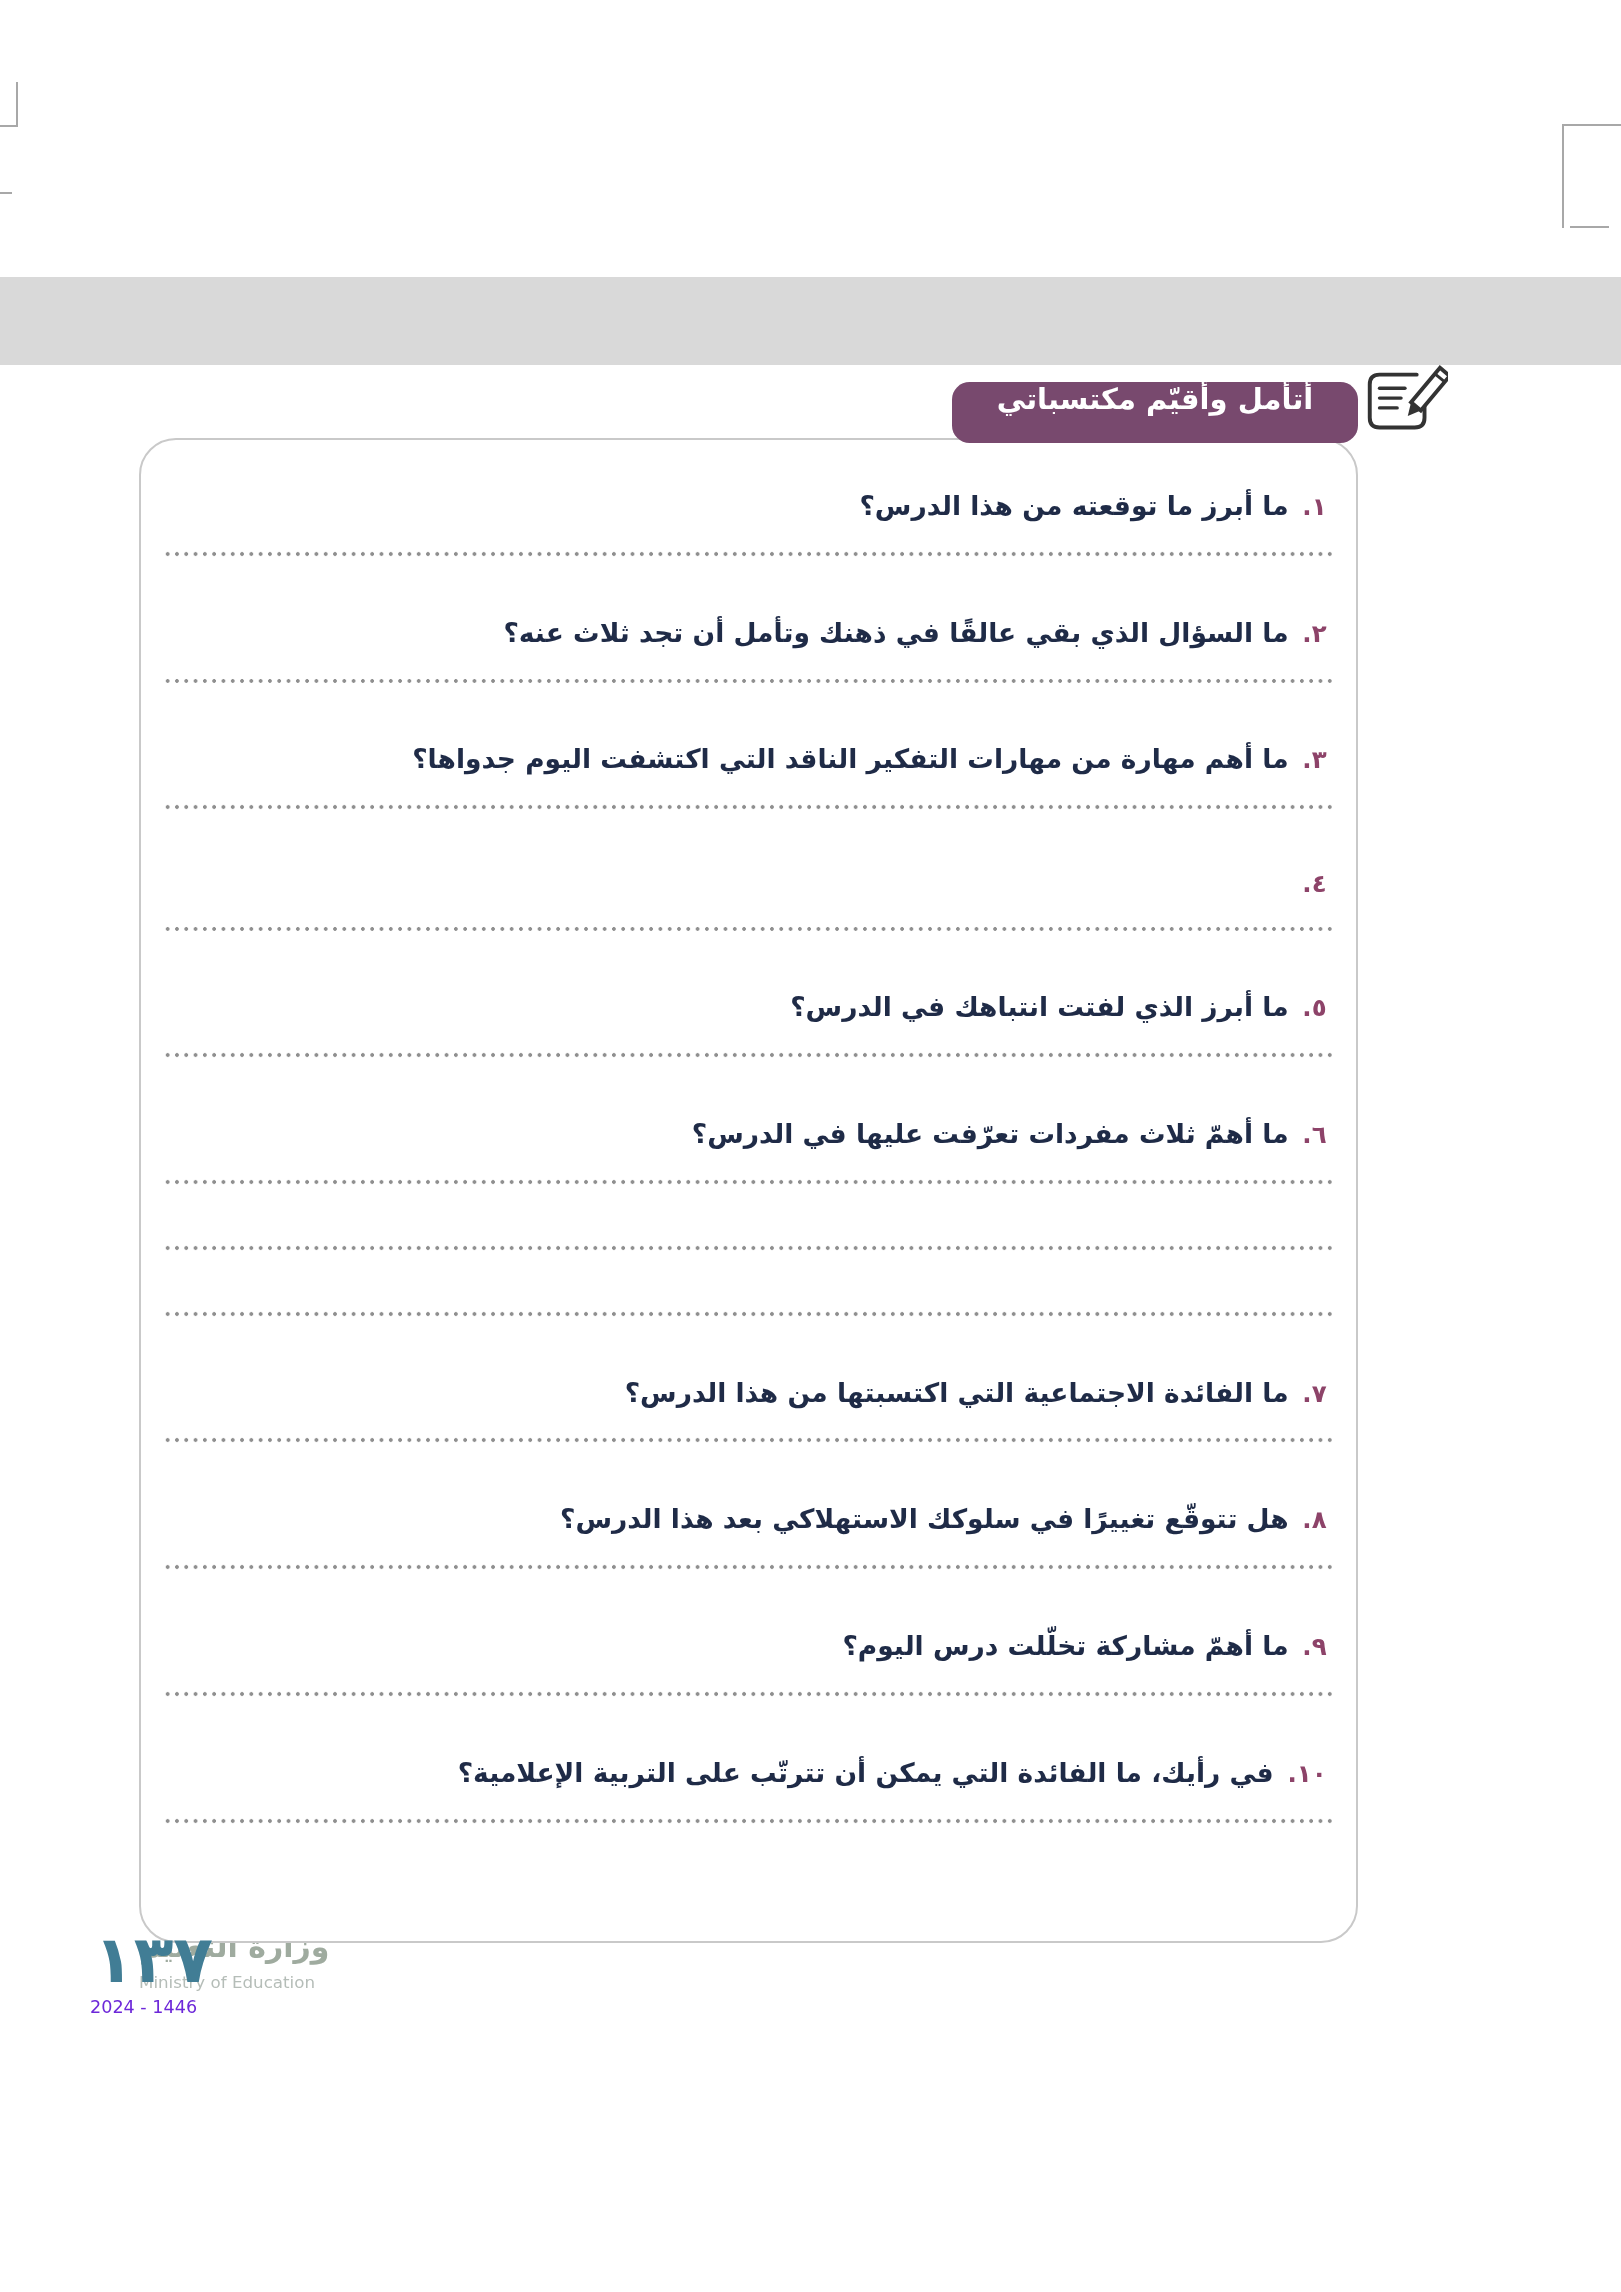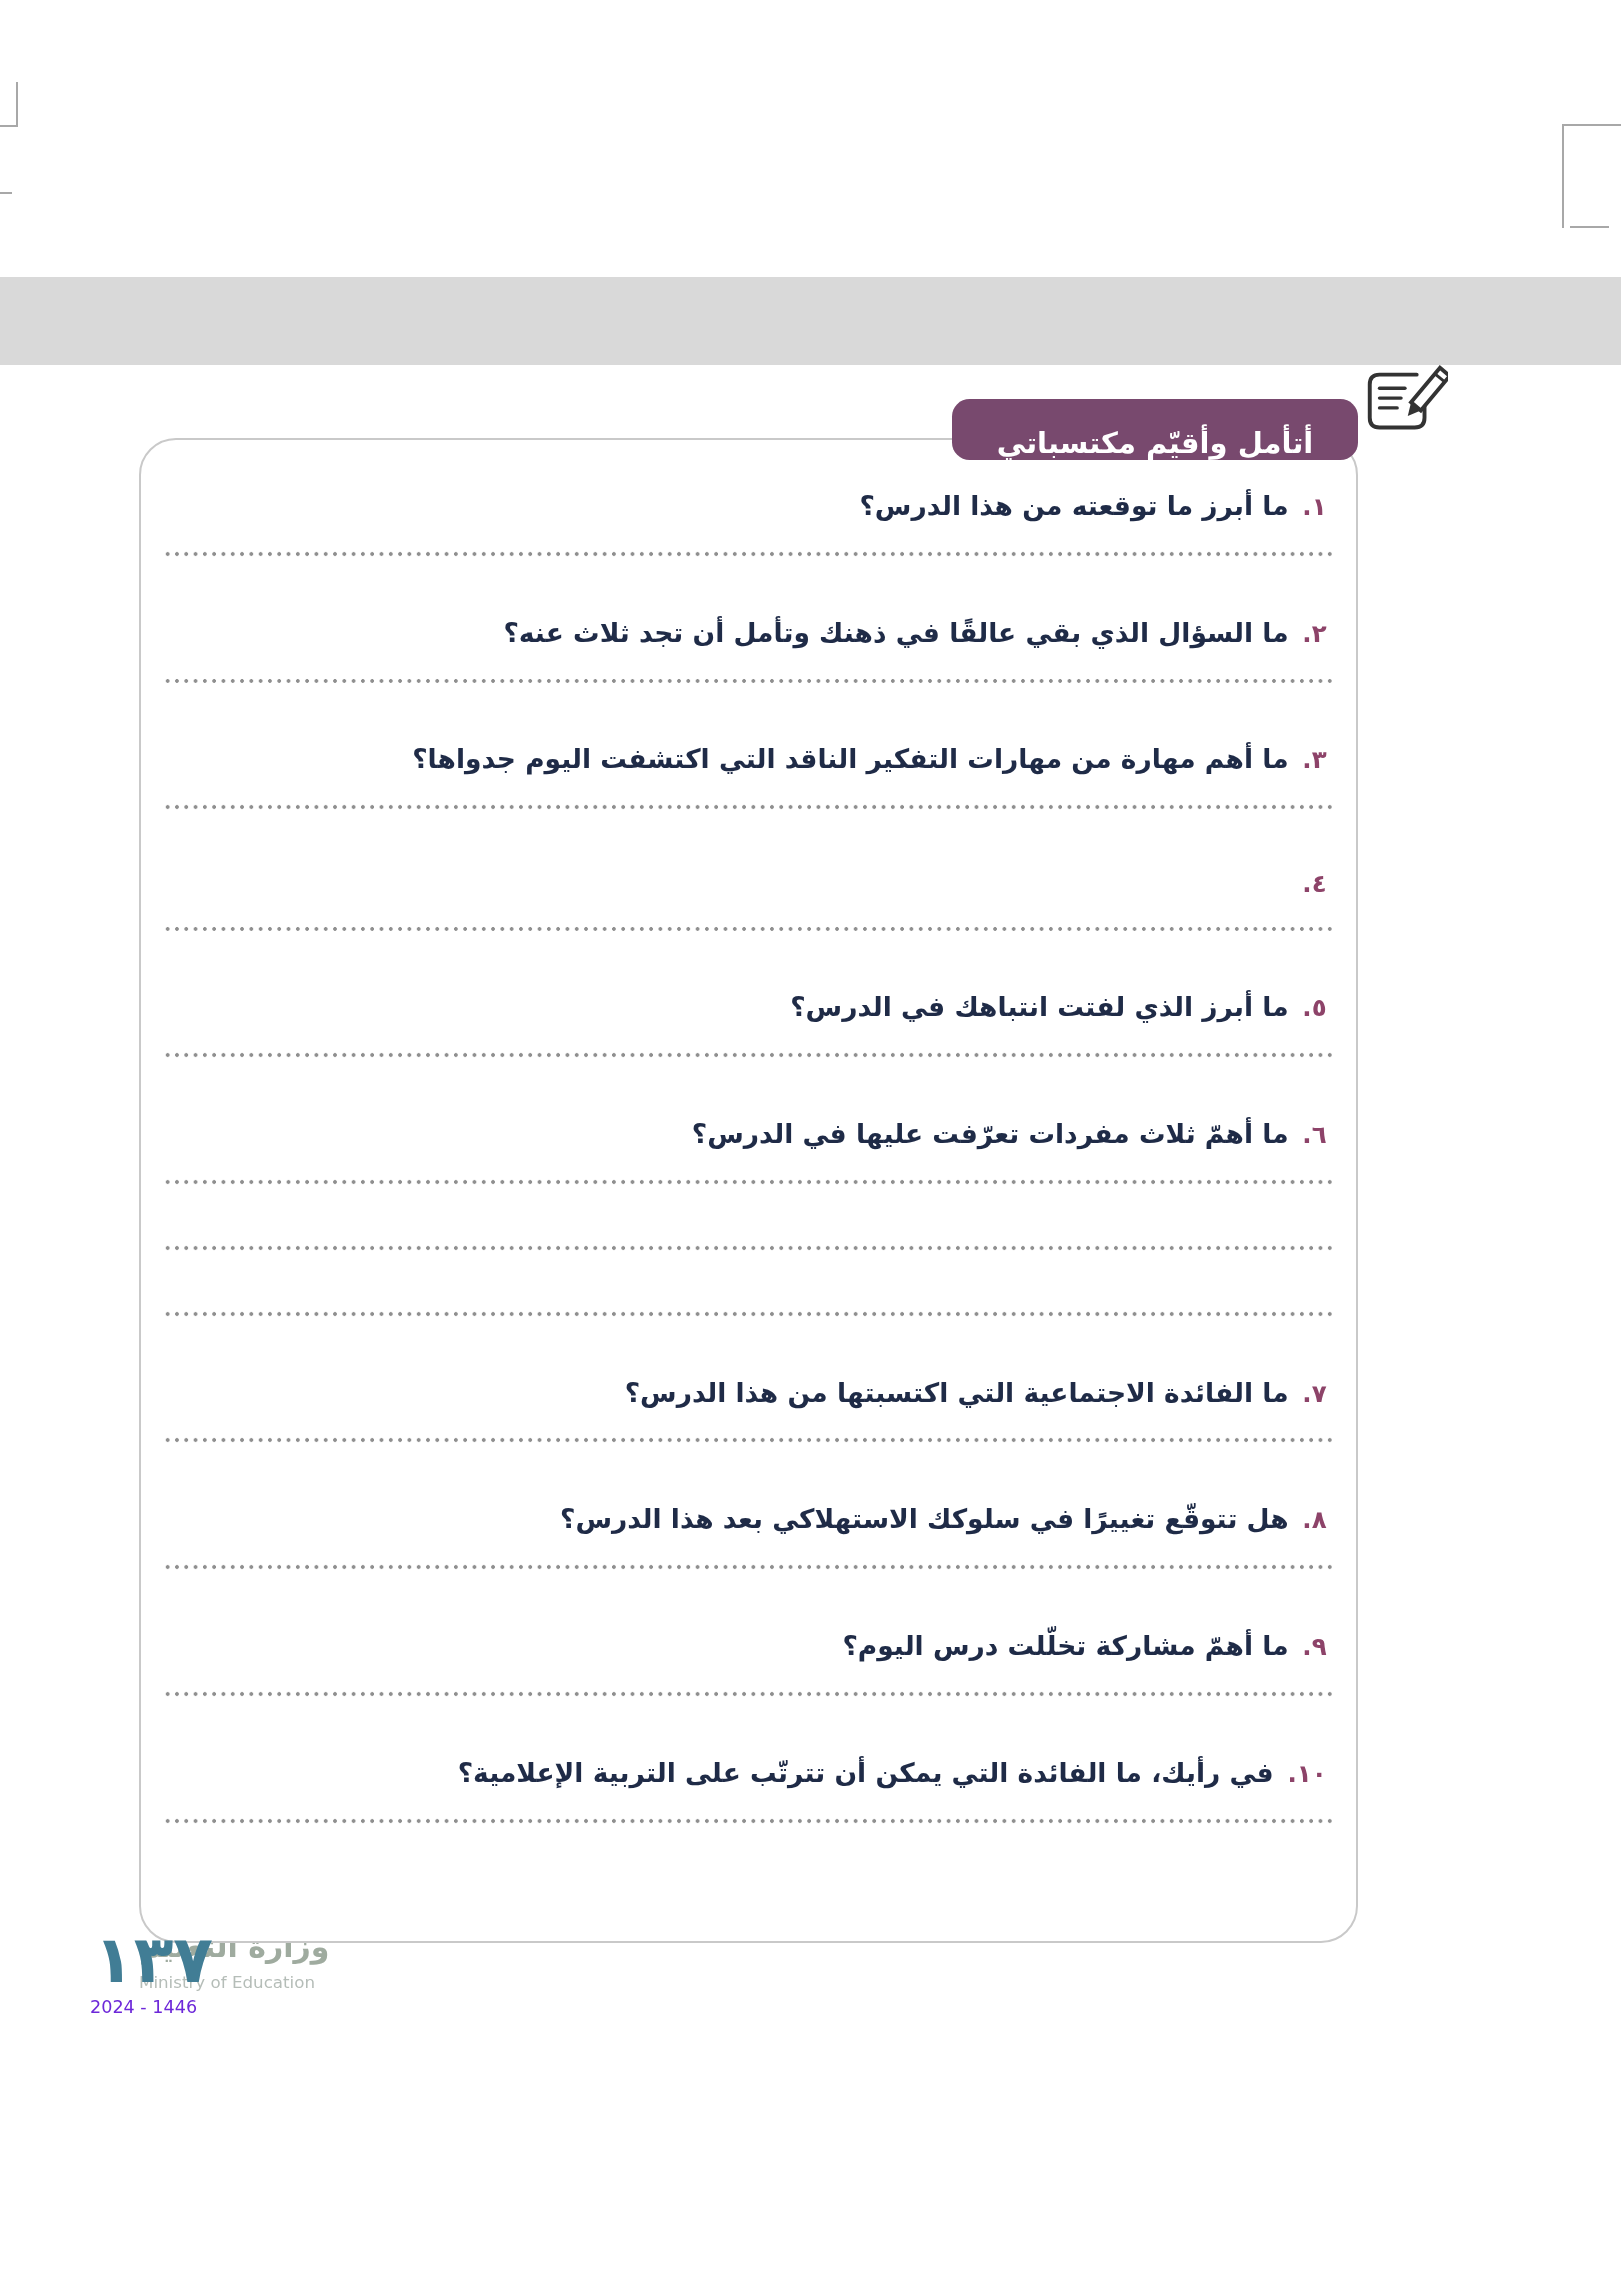--- a/index.html
+++ b/index.html
@@ -29,23 +29,22 @@
   .crop-tr-h { right:0; top:124px; width:57px; height:2px; }
   .crop-tr-v { right:57px; top:124px; width:2px; height:104px; }
   .crop-tr-h2 { right:11.8px; top:226px; width:39px; height:2px; }
 
   
   .banner {
     position:absolute; top:382px; right:263px;
     width:406px; height:61px;
     background:var(--banner);
     border-radius:17.6px;
-    display:flex; align-items:flex-end; justify-content:center;
+    display:flex; align-items:flex-start; justify-content:center;
     z-index:3;
-    margin-top:17px;
   }
   .banner .title {
     color:#ffffff; font-size:29px; font-weight:bold; letter-spacing:0.5px;
   }
   .pencil-wrap {
     position:absolute; top:359px; right:173px; width:90px; height:88px; z-index:3;
   }
 
   
   .qbox {

